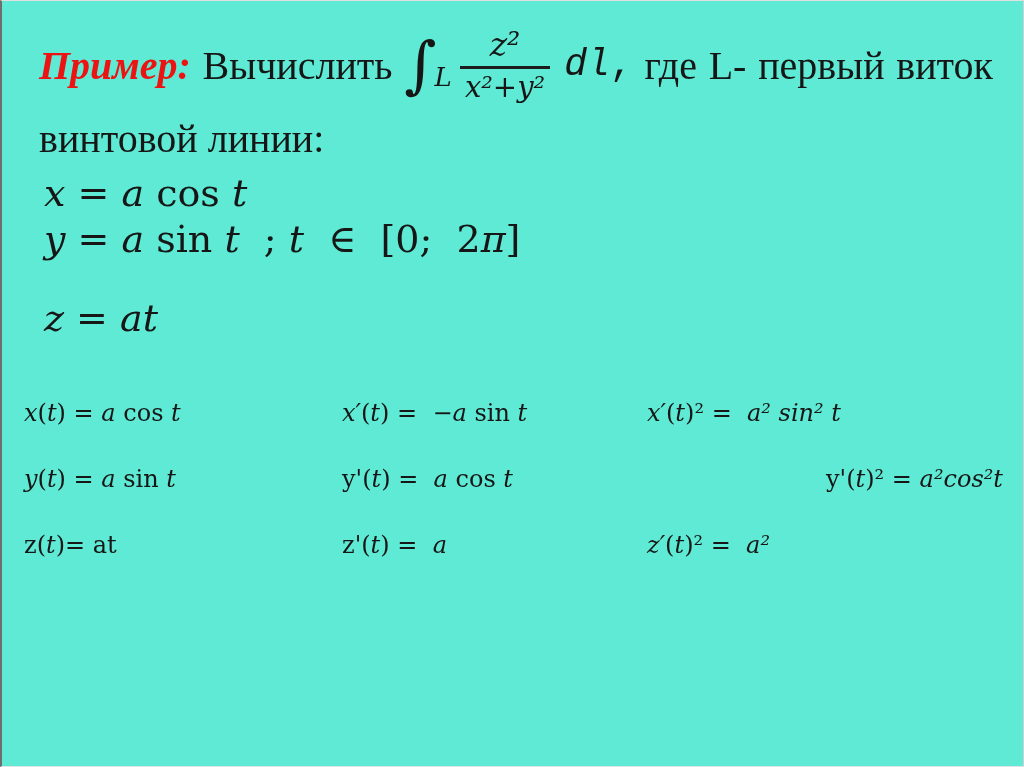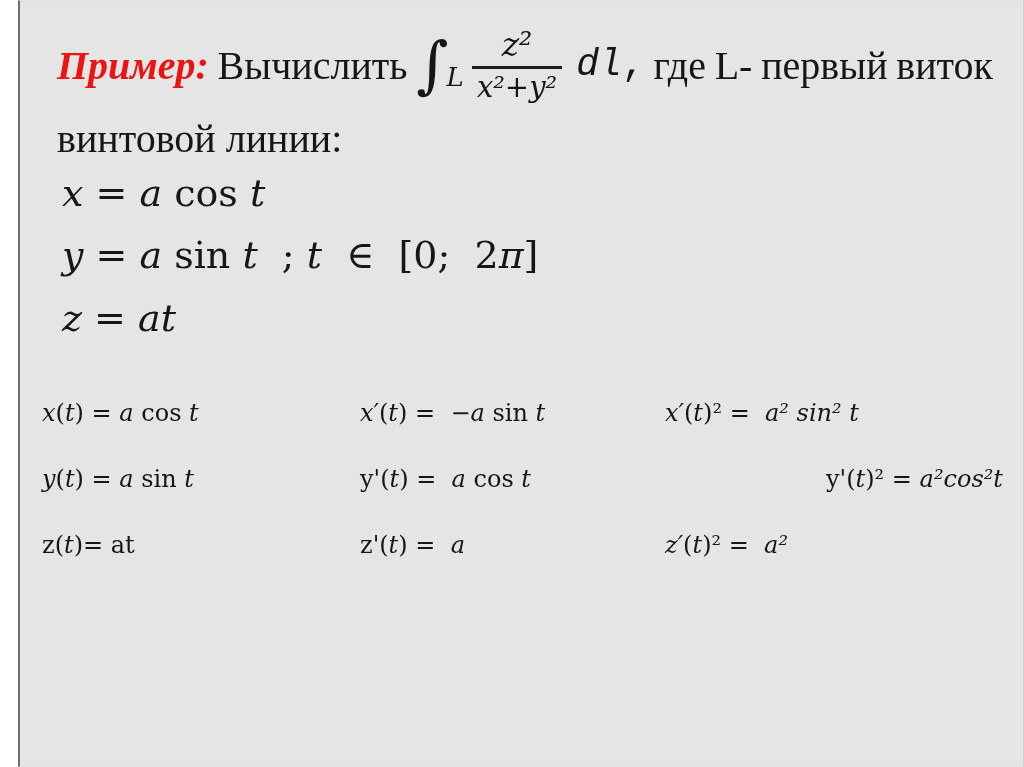--- a/index.html
+++ b/index.html
@@ -1,21 +1,21 @@
 <!DOCTYPE html>
 <html><head>
 <meta charset="utf-8">
 <style>
   html, body { margin:0; padding:0; background:#ffffff; }
   body { width:1024px; height:767px; overflow:hidden; position:relative;
          font-family:"Liberation Serif", serif; color:#161616; }
 
-  .slide { position:absolute; inset:0; background:#e5e5e5; box-sizing:border-box;
+  .slide { position:absolute; inset:0; background:#5eead4; box-sizing:border-box;
            border-left:2px solid #6e6e6e; border-top:1px solid #e0e0e0;
-           border-right:1px solid #cfcfcf; border-bottom:1px solid #e3e3e3;margin-left:18px; }
+           border-right:1px solid #cfcfcf; border-bottom:1px solid #e3e3e3; }
 
   
   .line1 { position:absolute; top:16px; left:37px; right:30px; height:96px;
            display:flex; justify-content:space-between; align-items:center;
            font-size:40px; white-space:pre; }
   .red-label { color:#ec1313; font-weight:bold; font-style:italic; }
   .line2 { position:absolute; top:114px; left:37px; font-size:40px; }
 
   
   .formula { display:inline-flex; align-items:center; }
@@ -25,21 +25,21 @@
   .frac { display:inline-flex; flex-direction:column; align-items:center;
           font-family:"DejaVu Serif", serif; margin:0 4px; }
   .frac .num { font-size:33px; padding:0 8px 3px; line-height:1.05; }
   .frac .den { font-size:29px; border-top:3px solid #1c1c1c; padding:3px 5px 0; line-height:1.05; }
   .dl { font-family:Liberation Mono, monospace; font-size:38px; margin-left:10px; }
 
   
   .eq { position:absolute; left:42px; font-family:"DejaVu Serif", serif;
         font-size:38px; white-space:pre; }
   .eq-x { top:170px; }
-  .eq-y { top:232px; }
+  .eq-y { top:216px; }
   .eq-z { top:295px; }
 
   
   .dtable { position:absolute; top:379px; left:22px; right:12px;
             display:grid; grid-template-columns:318px 305px 1fr;
             grid-auto-rows:66px; align-items:center;
             font-family:"DejaVu Serif", serif; font-size:24px; white-space:pre; }
   .cell { line-height:1.1; }
   .cell-right { text-align:right; padding-right:8px; }
 

